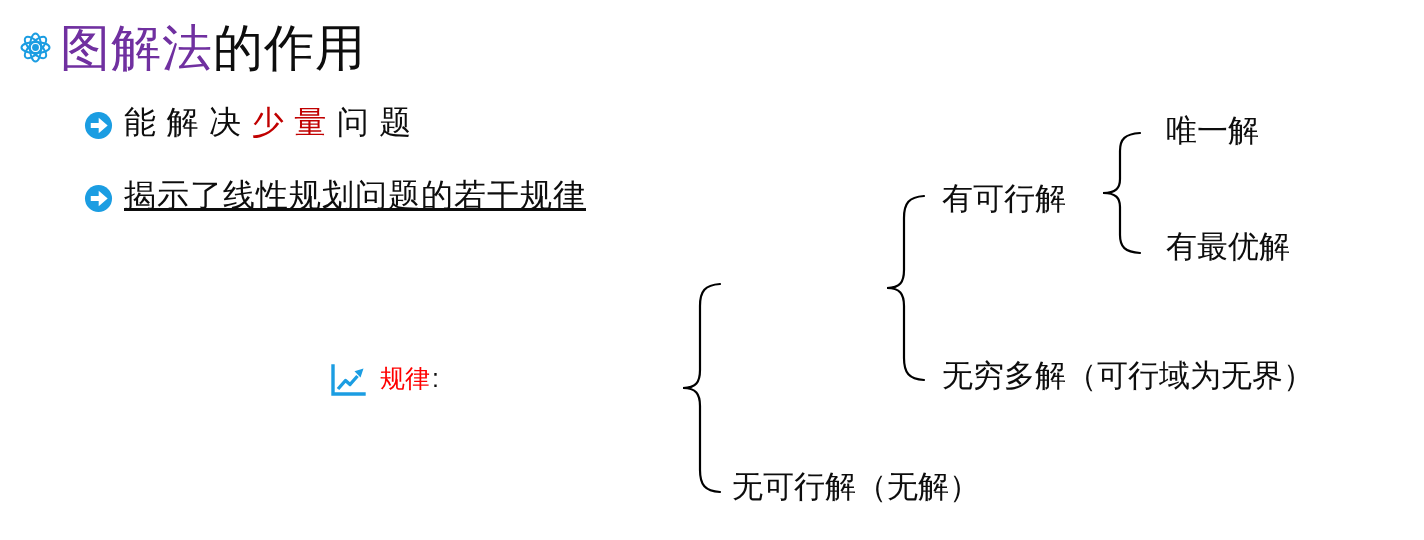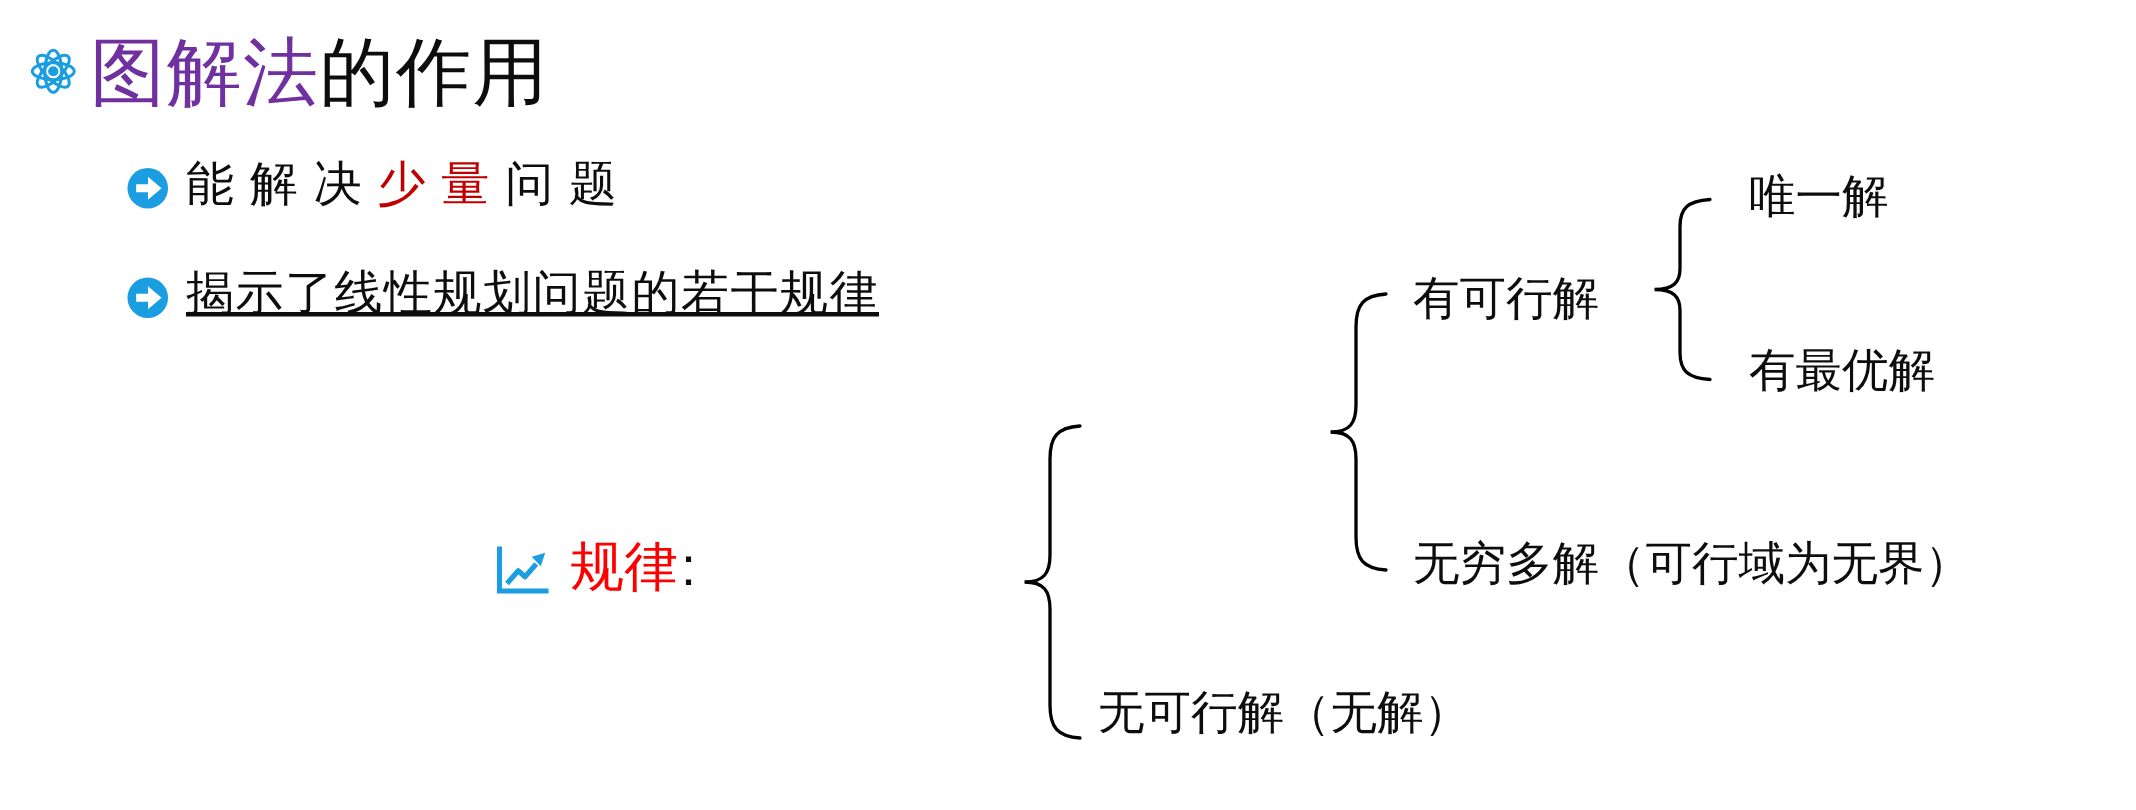--- a/index.html
+++ b/index.html
@@ -22,28 +22,28 @@
   .bullet-icon{width:29px;height:29px;left:84px;}
   .bullet-icon.b1{top:111px;}
   .bullet-icon.b2{top:184px;}
   .bullet-text{left:124px;font-size:32px;line-height:48px;}
   .bullet-text.b1{top:98px;letter-spacing:0.33em;}
   .bullet-text.b2{top:171px;letter-spacing:1px;text-decoration:underline;}
   .bullet-text .em{color:var(--bullet-emphasis,#c00000);}
 
   
   .chart-icon{left:329px;top:363px;width:39px;height:35px;}
-  .rule-label{left:380px;top:358px;font-size:36px;line-height:40px;color:var(--label-red,#ff0000);}
+  .rule-label{left:380px;top:358px;font-size:25px;line-height:40px;color:var(--label-red,#ff0000);}
   .rule-label .colon{color:var(--text,#0d0d0d);margin-left:2px;}
 
   
   .node{font-size:31px;line-height:40px;}
   .n-root{left:555px;top:370px;}
   .n-feasible{left:732px;top:268px;}
-  .n-infeasible{left:732px;top:455px;}
+  .n-infeasible{left:732px;top:467px;}
   .n-hasopt{left:942px;top:179px;}
   .n-noopt{left:942px;top:356px;}
   .n-unique{left:1166px;top:111px;}
   .n-infinite{left:1166px;top:227px;}
 
   .brace path{fill:none;stroke:#000;stroke-width:2.2;stroke-linecap:round;}
   .brace1{left:678px;top:282px;}
   .brace2{left:882px;top:194px;}
   .brace3{left:1098px;top:131px;}
 

